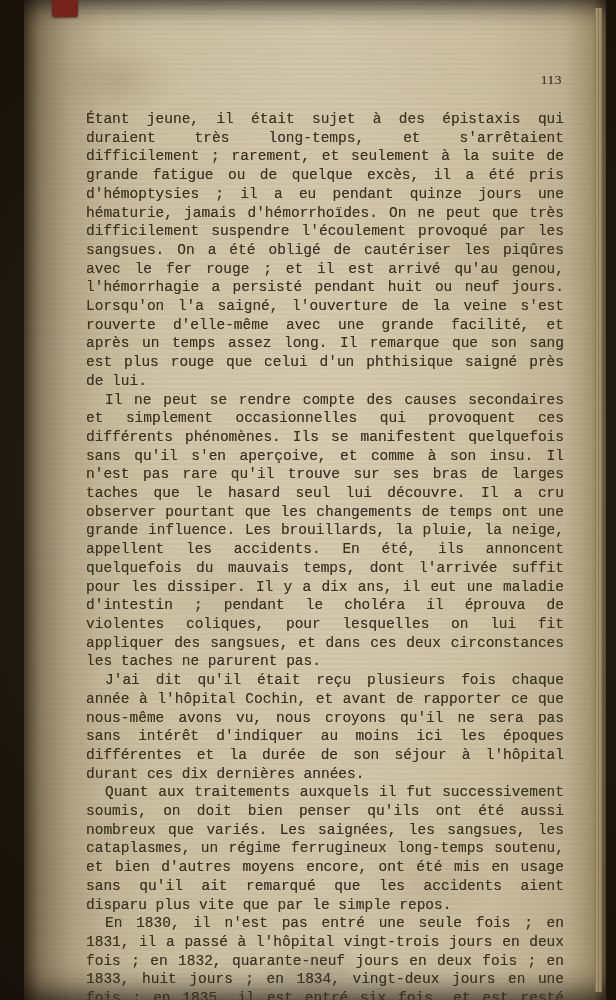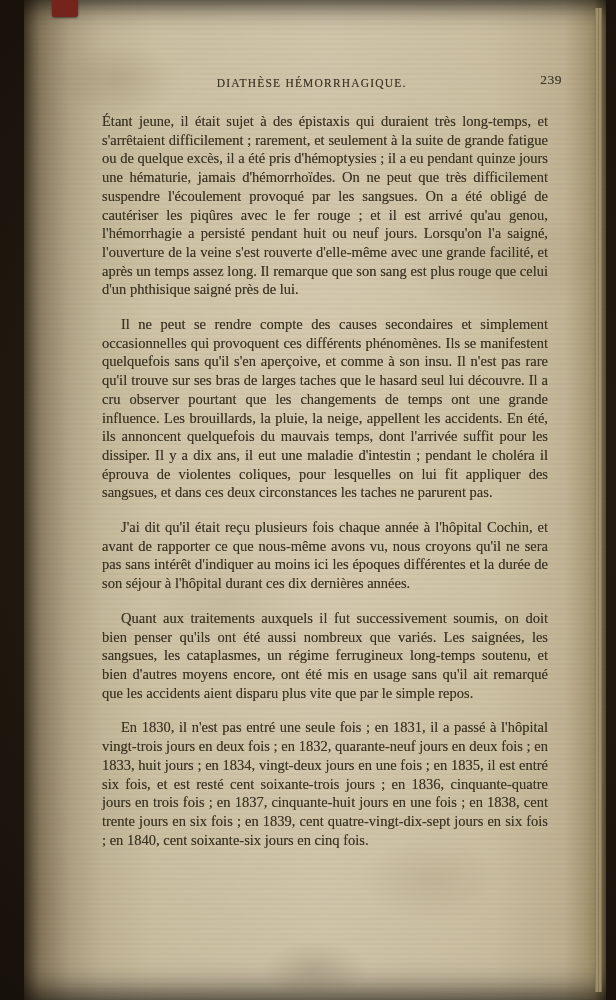--- a/index.html
+++ b/index.html
@@ -88,23 +88,24 @@
     white-space: nowrap;
   }
   .page-number {
     position: absolute;
     right: 2px; top: 1px;
     font-size: 13.5px;
     letter-spacing: 0.5px;
     color: #3e3727;
   }
   .body-text p {
-    margin: 16px;
+    margin: 0;
     text-indent: 19px;
     hyphens: auto;
+    font-family: Liberation Mono, monospace;
   }
   .body-text p.no-indent {
     text-indent: 0;
   }
   .watermark {
     position: absolute;
     left: 310px; top: 864px;
     font-family: "Liberation Sans", "DejaVu Sans", sans-serif;
     font-size: 28px;
     font-weight: 500;
@@ -119,22 +120,21 @@
 </head>
 <body>
 
 <div class="photo">
 
   <div class="page">
     <div class="page-edges"></div>
 
     <div class="text-col">
       <div class="page-header">
-        <span class="running-title">DIATHÈSE HÉMORRHAGIQUE.</span>
-        <span class="page-number">239</span>
+        <span class="page-number">113</span>
       </div>
 
       <div class="body-text">
         <p class="no-indent">Étant jeune, il était sujet à des épistaxis qui duraient très long-temps, et s'arrêtaient difficilement ; rarement, et seulement à la suite de grande fatigue ou de quelque excès, il a été pris d'hémoptysies ; il a eu pendant quinze jours une hématurie, jamais d'hémorrhoïdes. On ne peut que très difficilement suspendre l'écoulement provoqué par les sangsues. On a été obligé de cautériser les piqûres avec le fer rouge ; et il est arrivé qu'au genou, l'hémorrhagie a persisté pendant huit ou neuf jours. Lorsqu'on l'a saigné, l'ouverture de la veine s'est rouverte d'elle-même avec une grande facilité, et après un temps assez long. Il remarque que son sang est plus rouge que celui d'un phthisique saigné près de lui.</p>
         <p>Il ne peut se rendre compte des causes secondaires et simplement occasionnelles qui provoquent ces différents phénomènes. Ils se manifestent quelquefois sans qu'il s'en aperçoive, et comme à son insu. Il n'est pas rare qu'il trouve sur ses bras de larges taches que le hasard seul lui découvre. Il a cru observer pourtant que les changements de temps ont une grande influence. Les brouillards, la pluie, la neige, appellent les accidents. En été, ils annoncent quelquefois du mauvais temps, dont l'arrivée suffit pour les dissiper. Il y a dix ans, il eut une maladie d'intestin ; pendant le choléra il éprouva de violentes coliques, pour lesquelles on lui fit appliquer des sangsues, et dans ces deux circonstances les taches ne parurent pas.</p>
         <p>J'ai dit qu'il était reçu plusieurs fois chaque année à l'hôpital Cochin, et avant de rapporter ce que nous-même avons vu, nous croyons qu'il ne sera pas sans intérêt d'indiquer au moins ici les époques différentes et la durée de son séjour à l'hôpital durant ces dix dernières années.</p>
         <p>Quant aux traitements auxquels il fut successivement soumis, on doit bien penser qu'ils ont été aussi nombreux que variés. Les saignées, les sangsues, les cataplasmes, un régime ferrugineux long-temps soutenu, et bien d'autres moyens encore, ont été mis en usage sans qu'il ait remarqué que les accidents aient disparu plus vite que par le simple repos.</p>
         <p>En 1830, il n'est pas entré une seule fois ; en 1831, il a passé à l'hôpital vingt-trois jours en deux fois ; en 1832, quarante-neuf jours en deux fois ; en 1833, huit jours ; en 1834, vingt-deux jours en une fois ; en 1835, il est entré six fois, et est resté cent soixante-trois jours ; en 1836, cinquante-quatre jours en trois fois ; en 1837, cinquante-huit jours en une fois ; en 1838, cent trente jours en six fois ; en 1839, cent quatre-vingt-dix-sept jours en six fois ; en 1840, cent soixante-six jours en cinq fois.</p>
       </div>
     </div>

